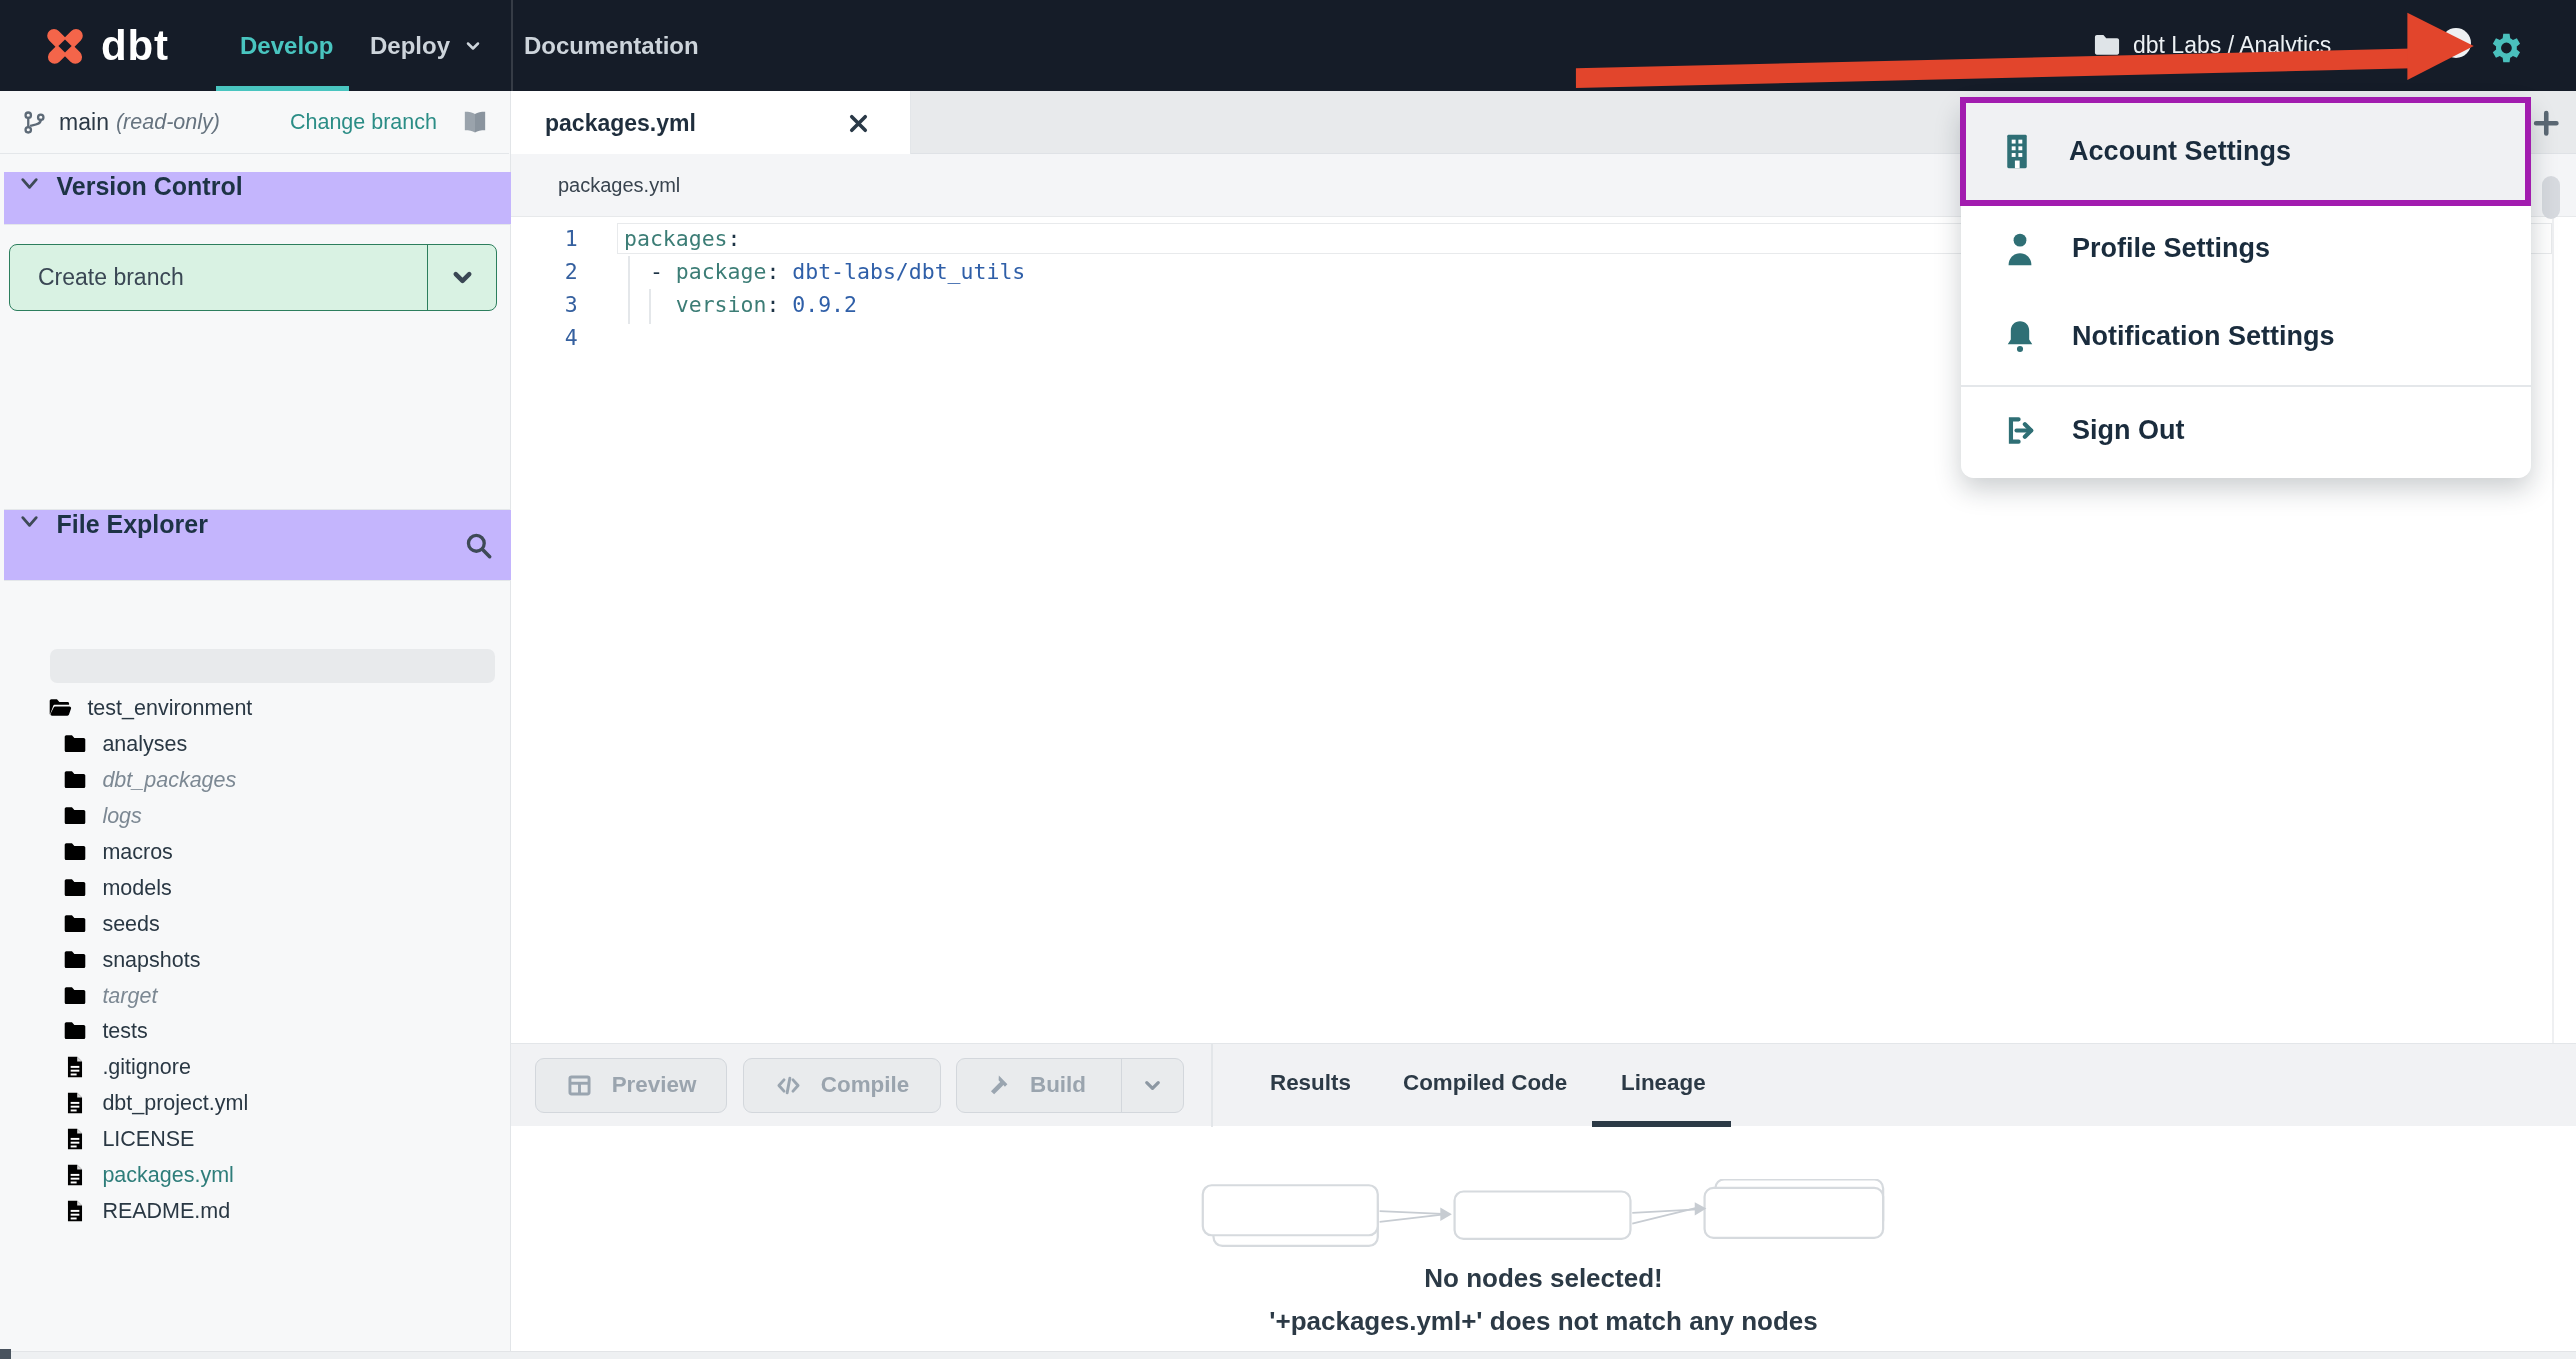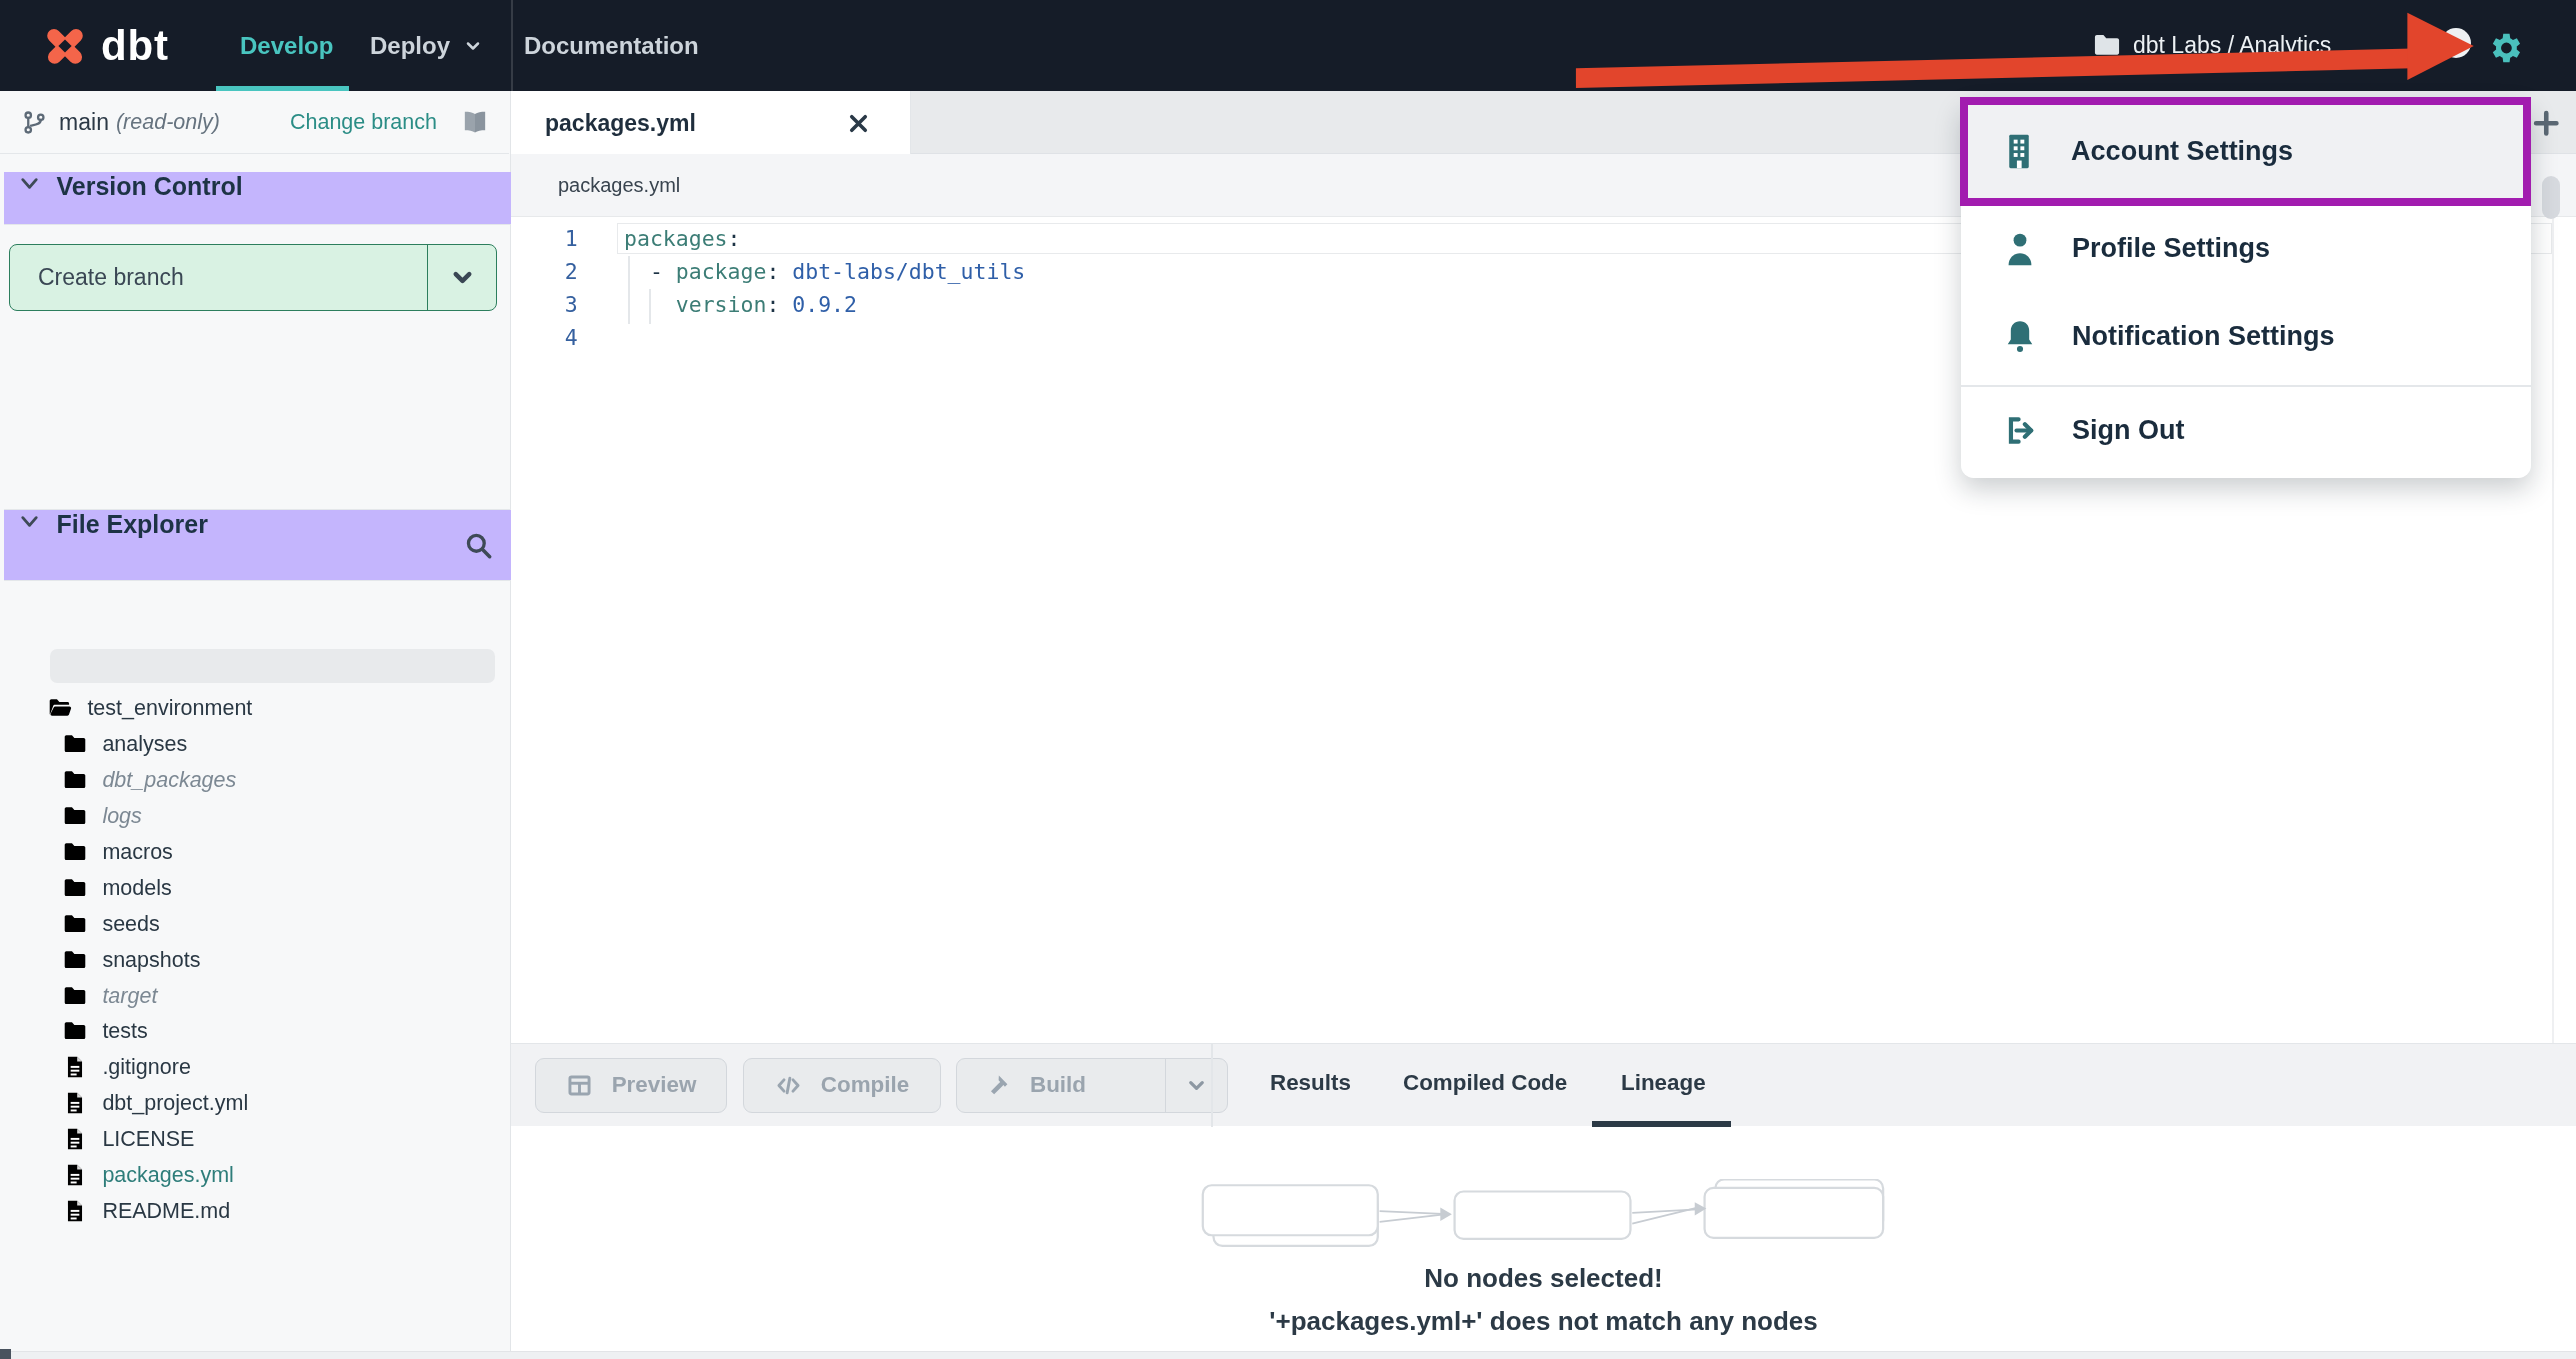--- a/index.html
+++ b/index.html
@@ -103,21 +103,21 @@
 
   .bottom-strip { position:absolute; left:0; top:1351px; width:2576px; height:9px; background:#eef0f2; border-top:1.8px solid #e2e4e7; }
   .strip-notch { position:absolute; left:0; top:1349px; width:10.8px; height:10.8px; background:#49535e; }
 
   
   .dropdown { position:absolute; left:1961px; top:100px; width:570px; height:378px; background:#ffffff; border-radius:12.6px;
               box-shadow:0 10.8px 27px rgba(20,30,40,.22); z-index:90; }
   .menu-item { position:absolute; left:0; width:570px; display:flex; align-items:center; padding-left:42px; gap:35px; cursor:pointer; }
   .menu-item .mi { width:34px; height:39px; flex:0 0 auto; }
   .menu-label { font-size:27px; font-weight:600; color:#1a2c3d; }
-  .mi-annotated { left:-0.9px; top:-2.7px; width:571px; height:109px; border:8px solid #a21caf; background:#f0f1f3; padding-left:34px; }
+  .mi-annotated { left:-0.9px; top:-2.7px; width:571px; height:109px; border:6px solid #a21caf; background:#f0f1f3; padding-left:34px; }
   .menu-div { position:absolute; left:0; top:285px; width:570px; height:1.8px; background:#e4e7ea; }
   .mi-teal-f { fill:#2f6f75; } .mi-teal-s { stroke:#2f6f75; fill:none; stroke-width:3; }
 </style>
 </head>
 <body>
 
 <svg width="0" height="0" style="position:absolute">
   <defs>
     <symbol id="i-chevdown" viewBox="0 0 24 24">
         <polyline points="5,8 12,16 19,8" stroke-linecap="round" stroke-linejoin="round"></polyline>
@@ -425,21 +425,21 @@
           <use href="#i-table"></use>
         </svg>
       <span>Preview</span>
     </div>
     <div class="ab-btn" style="left:232px; width:198px;">
       <svg viewBox="0 0 24 24">
           <use href="#i-code"></use>
         </svg>
       <span>Compile</span>
     </div>
-    <div class="ab-btn" style="left:445px; width:272px; justify-content:flex-start; padding-left:27px;">
+    <div class="ab-btn" style="left:445px; width:228px; justify-content:flex-start; padding-left:27px;">
       <svg viewBox="0 0 24 24">
           <use href="#i-hammer"></use>
         </svg>
       <span>Build</span>
       <span class="split-caret">
         <svg viewBox="0 0 26 26" width="23" height="23">
             <use href="#i-caret-sm"></use>
           </svg>
       </span>
     </div>

